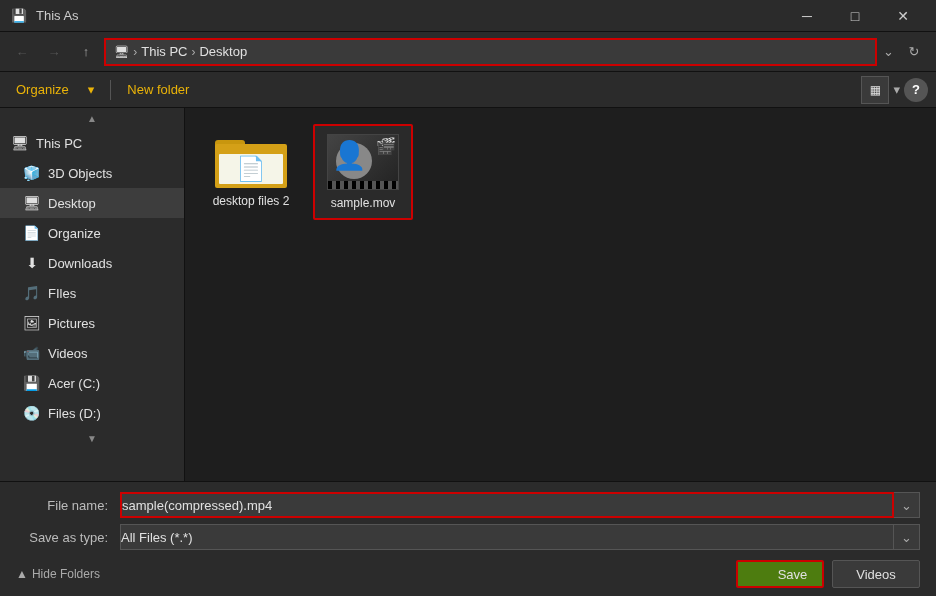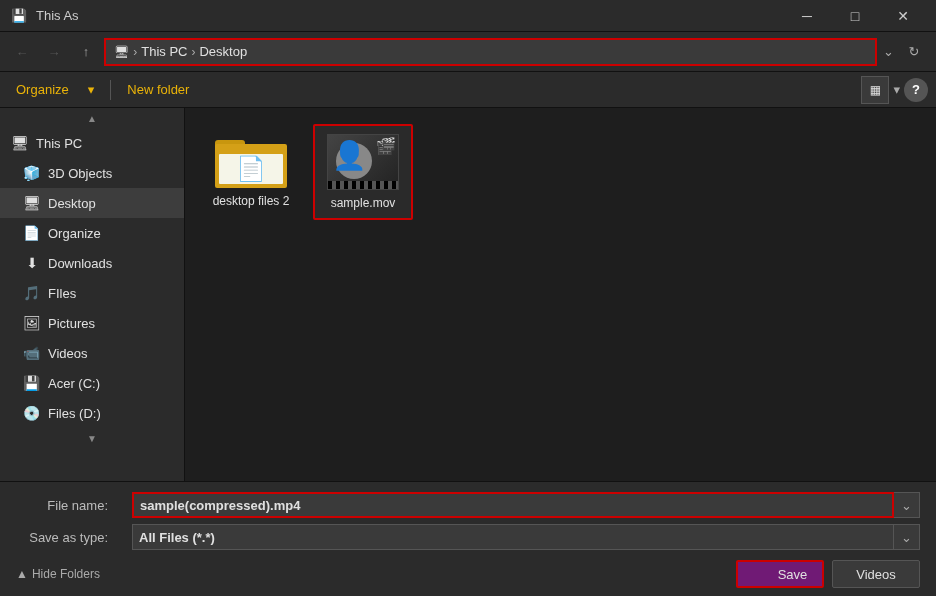--- a/index.html
+++ b/index.html
@@ -292,40 +292,39 @@
     .file-label { font-size: 12px; text-align: center; color: #e0e0e0; }
 
     
     .bottom-area {
       background: #2b2b2b;
       border-top: 1px solid #111;
       padding: 10px 16px 8px 16px;
     }
     .form-row {
       display: flex; align-items: center;
-      margin-bottom: 6px; gap: 16px;
+      margin-bottom: 6px; gap: 4px;
     }
     .form-label {
       width: 100px; text-align: right;
       padding-right: 8px; color: #bbb;
       font-size: 13px; flex-shrink: 0;
     }
     .form-input-wrapper {
       flex: 1; display: flex; align-items: center;
     }
     .form-input {
       flex: 1;
       height: 26px;
       background: #3a3a3a;
       border: 2px solid #cc0000;
       color: #e0e0e0;
       font-size: 13px;
-      padding: 0 6px;
+      padding: 0 0;
       outline: none;
-      font-weight: bold;
     }
     .form-input.normal {
       border: 1px solid #555;
     }
     .form-dropdown-btn {
       width: 26px; height: 26px;
       background: #3a3a3a;
       border: 1px solid #555;
       border-left: none;
       display: flex; align-items: center; justify-content: center;
@@ -340,21 +339,21 @@
     .action-btn {
       width: 88px; height: 28px;
       display: flex; align-items: center; justify-content: center;
       font-size: 13px; cursor: pointer;
       border: 1px solid #555;
       background: #3a3a3a; color: #e0e0e0;
       border-radius: 2px;
     }
     .action-btn.primary {
       border: 2px solid #cc0000;
-      background: #701a75;
+      background: #4d7c0f;
       padding-left: 25px;
     }
 
     .hide-folders-btn {
       display: flex; align-items: center; gap: 4px;
       color: #aaa; font-size: 12px; cursor: pointer;
       margin-right: auto;
     }
   </style>
 </head>

